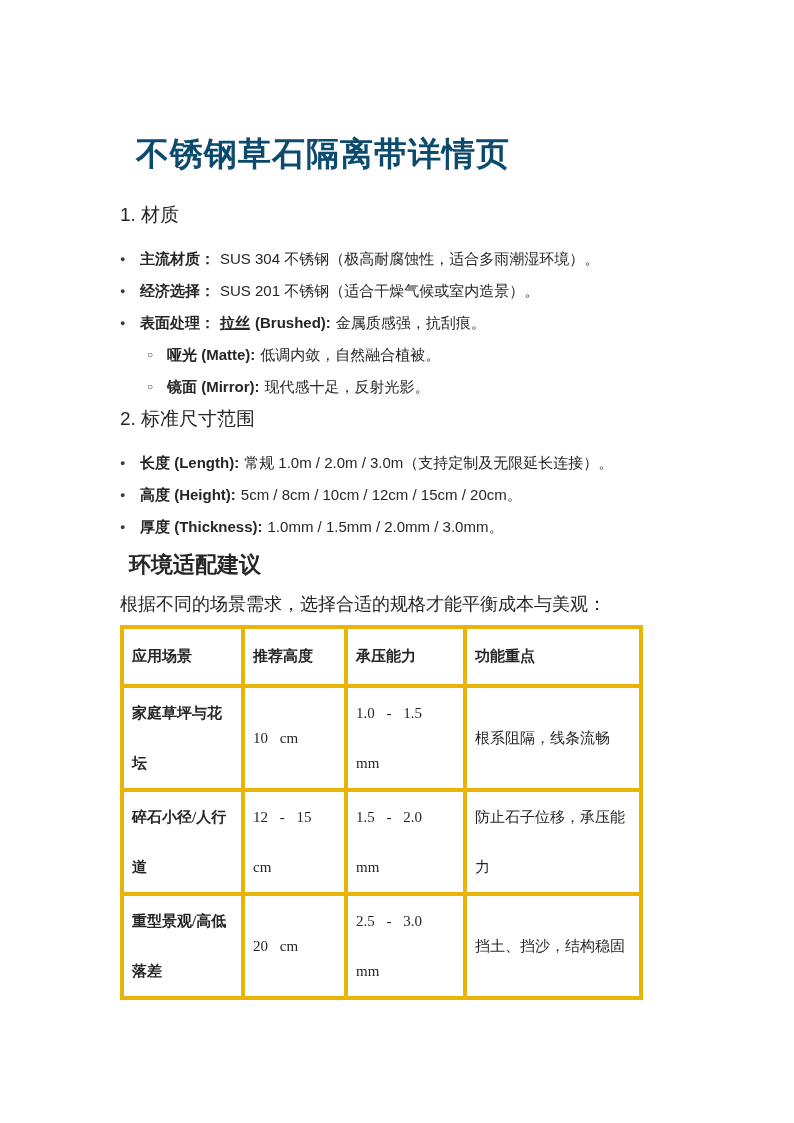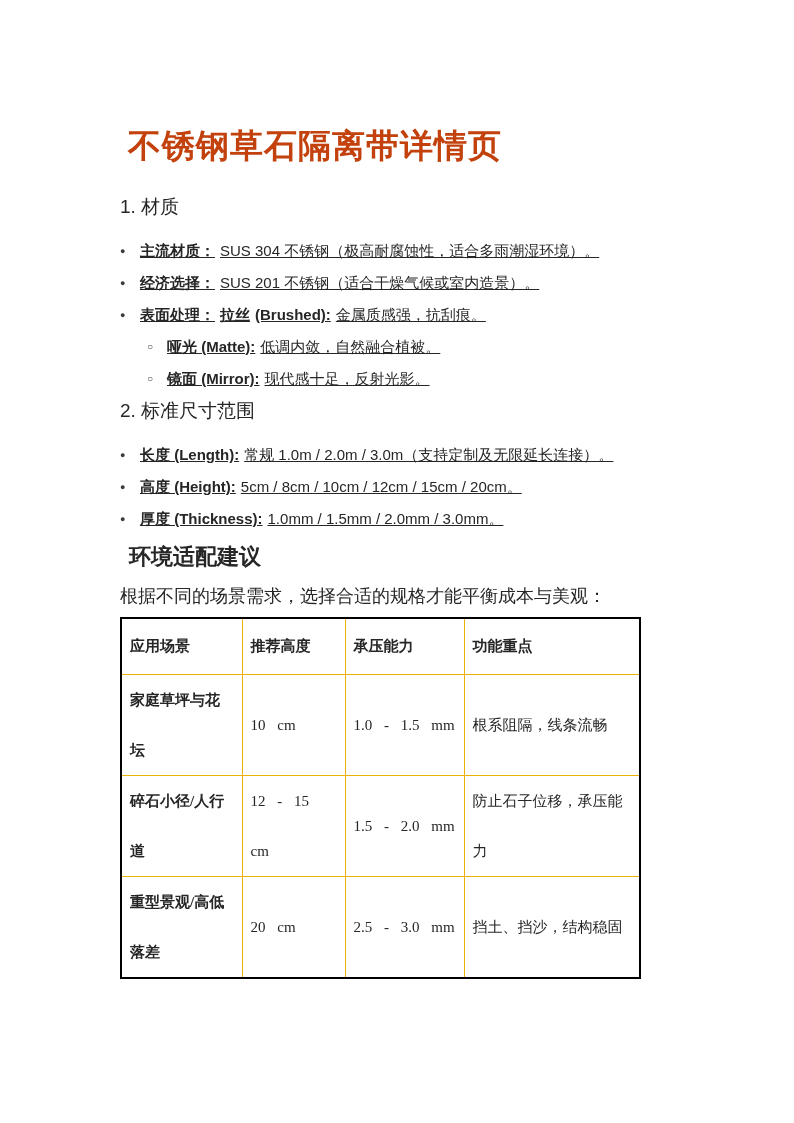--- a/index.html
+++ b/index.html
@@ -8,52 +8,52 @@
     width: 794px;
     height: 1123px;
     box-sizing: border-box;
     padding: 118px 118px 0 120px;
     background: #ffffff;
     font-family: "Liberation Sans", "DejaVu Sans", sans-serif;
     color: #262626;
     overflow: hidden;
   }
   h1.doc-title {
-    margin: 8px;
+    margin: 16px;
     font-size: 33px;
     line-height: 40px;
     font-weight: bold;
     letter-spacing: 1px;
-    color: #c2410c;
+    color: #0c4a6e;
   }
   h2.sec { margin: 39px 0 0 0; font-size: 22px; line-height: 28px; font-weight: bold; }
   h2.sec.env { margin-top: 8px; padding-left: 9px; }
   h3.sub { margin: 28px 0 0 0; font-size: 19px; line-height: 26px; font-weight: normal; }
   h3.sub.dim { margin-top: 3px; }
 
-  ul.blist { list-style: none; margin: 15px 0 0 0; padding: 0; font-size: 15px; text-decoration: underline; }
+  ul.blist { list-style: none; margin: 15px 0 0 0; padding: 0; font-size: 15px; }
   ul.blist li { line-height: 32px; }
   ul.blist li.sub { padding-left: 27px; }
   .marker { display: inline-block; width: 20px; font-size: 9px; vertical-align: 2px; color: #3a3a3a; }
   .marker.hollow { font-size: 10px; }
   .lbl { font-weight: bold; }
   .u { text-decoration: underline; }
   .run { margin-left: 5px; }
 
   p.intro { margin: 14px 0 0 0; font-size: 18px; line-height: 22px; }
 
   table.spec {
     border-collapse: collapse;
     table-layout: fixed;
     width: 519px;
     margin-top: 10px;
     border: 2px solid #000;
   }
   table.spec th, table.spec td {
-    border: 1px solid #eab308;
+    border: 4px solid #eab308;
     vertical-align: middle;
     text-align: left;
     font-size: 15px;
     padding: 0 8px;
     overflow: hidden;
   }
   table.spec thead th { height: 55px; font-weight: bold; }
   table.spec tbody tr { height: 100px; font-family: Liberation Serif, serif; }
   table.spec tbody td { line-height: 50px; }
   td.scene { font-weight: bold; padding-right: 22px; word-break: break-all; }

